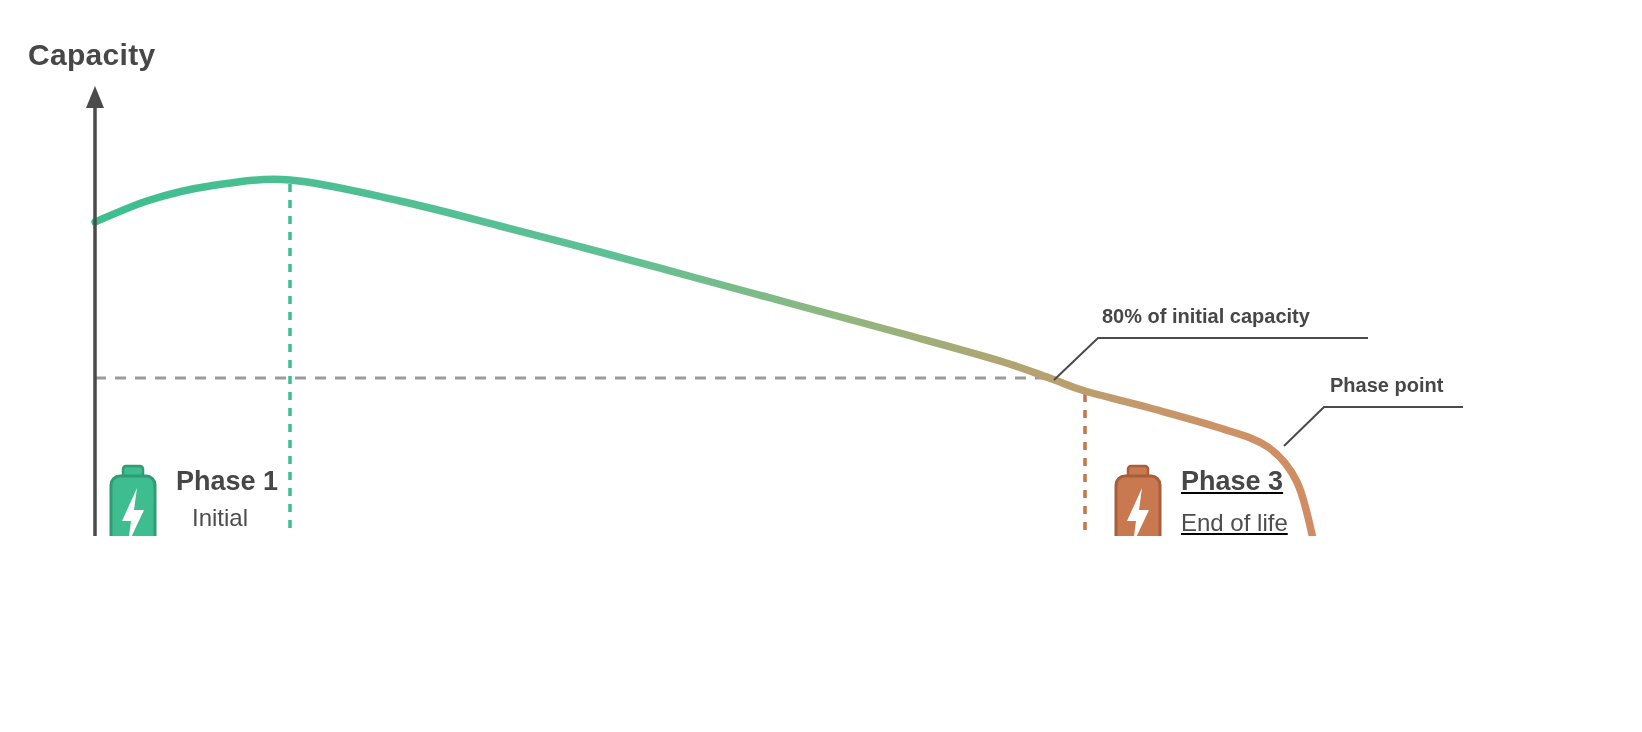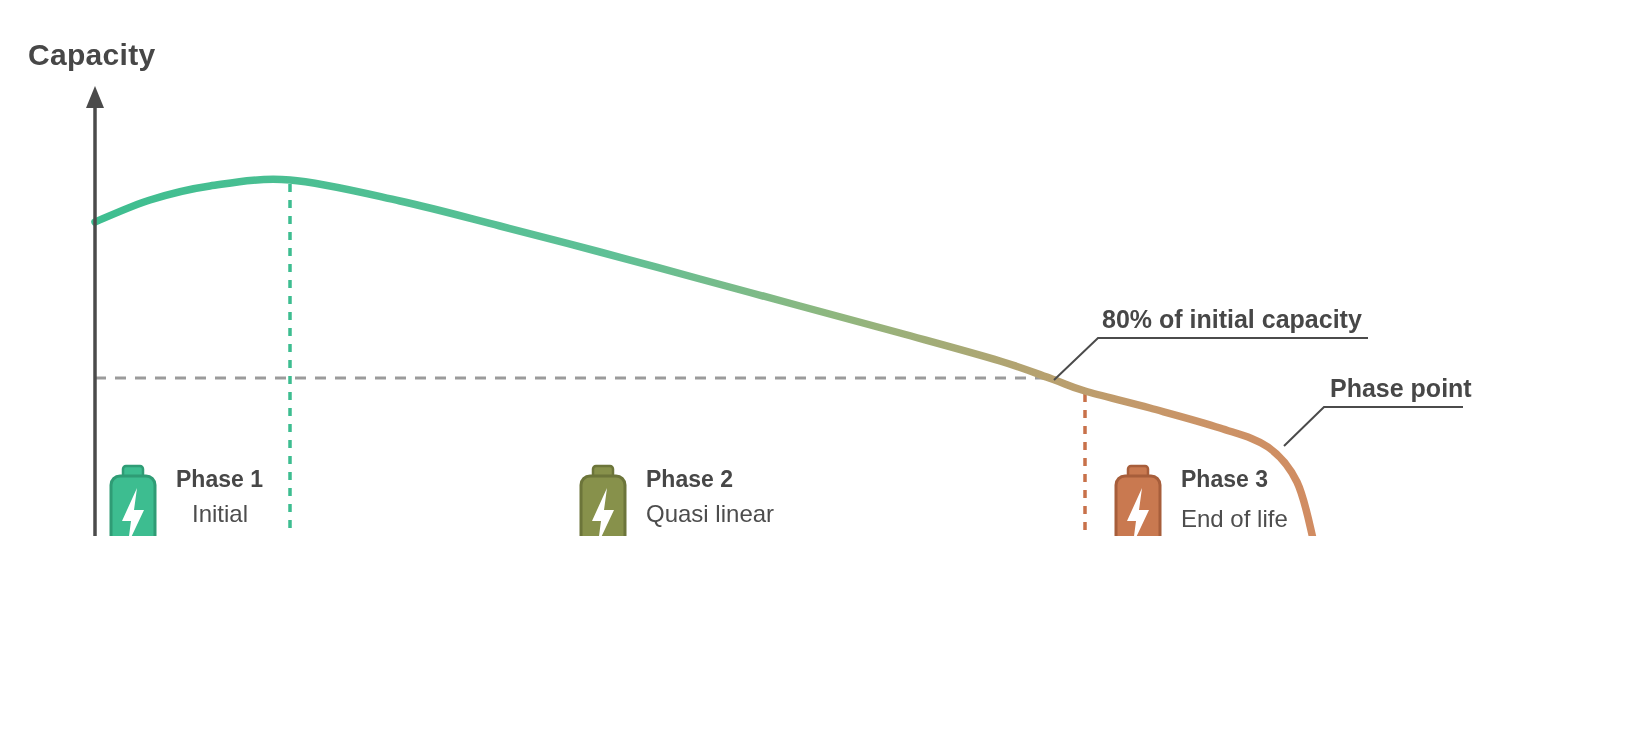--- a/index.html
+++ b/index.html
@@ -19,40 +19,40 @@
     font-size: 30px;
     color: #474747;
     letter-spacing: 0.3px;
     white-space: nowrap;
   }
   .y-axis-label { left: 28px; top: 38px; }
   .x-axis-label { left: 1442px; top: 636px; }
   .annotation {
     position: absolute;
     font-weight: bold;
-    font-size: 25px;
+    font-size: 20px;
     color: #474747;
     white-space: nowrap;
   }
   .threshold-annotation { left: 1102px; top: 305px; }
   .knee-annotation { left: 1330px; top: 374px; }
   .phase {
     position: absolute;
     display: flex;
     gap: 16px;
     align-items: flex-start;
   }
   .phase-1 { left: 106px; top: 461px; }
   .phase-2 { left: 576px; top: 461px; }
-  .phase-3 { left: 1111px; top: 461px; }
+  .phase-3 { left: 1111px; top: 461px; text-decoration: underline; }
   .battery { flex: 0 0 auto; display: block; }
   .phase-text { padding-top: 5px; }
   .phase-title {
     font-weight: bold;
-    font-size: 23px;
+    font-size: 27px;
     color: #474747;
     margin-bottom: 5px;
     white-space: nowrap;
   }
   .phase-subtitle {
     font-size: 24px;
     color: #4d4d4d;
     line-height: 1.32;
   }
   .phase-1 .phase-subtitle { max-width: 112px; margin-left: 16px; }
@@ -98,31 +98,20 @@
         <rect x="17" y="3" width="20" height="14" rx="3" fill="#3dbd90" stroke="#2f9c75" stroke-width="2.5"></rect>
         <rect x="5" y="13" width="44" height="80" rx="9" fill="#3dbd90" stroke="#2f9c75" stroke-width="3"></rect>
         <polygon points="31,25 16,58 25,58 22,81 38,47 28,47" fill="#ffffff"></polygon>
       </svg>
     <div class="phase-text">
       <div class="phase-title">Phase 1</div>
       <div class="phase-subtitle">Initial setting</div>
     </div>
   </div>
 
-  <div class="phase phase-2">
-    <svg class="battery" viewBox="0 0 54 96" width="54" height="100">
-        <rect x="17" y="3" width="20" height="14" rx="3" fill="#87914b" stroke="#6c753a" stroke-width="2.5"></rect>
-        <rect x="5" y="13" width="44" height="80" rx="9" fill="#87914b" stroke="#6c753a" stroke-width="3"></rect>
-        <polygon points="31,25 16,58 25,58 22,81 38,47 28,47" fill="#ffffff"></polygon>
-      </svg>
-    <div class="phase-text">
-      <div class="phase-title">Phase 2</div>
-      <div class="phase-subtitle">Quasi linear capacity loss</div>
-    </div>
-  </div>
 
   <div class="phase phase-3">
     <svg class="battery" viewBox="0 0 54 96" width="54" height="100">
         <rect x="17" y="3" width="20" height="14" rx="3" fill="#c97950" stroke="#a75e3b" stroke-width="2.5"></rect>
         <rect x="5" y="13" width="44" height="80" rx="9" fill="#c97950" stroke="#a75e3b" stroke-width="3"></rect>
         <polygon points="31,25 16,58 25,58 22,81 38,47 28,47" fill="#ffffff"></polygon>
       </svg>
     <div class="phase-text">
       <div class="phase-title">Phase 3</div>
       <div class="phase-subtitle">End of life</div>

